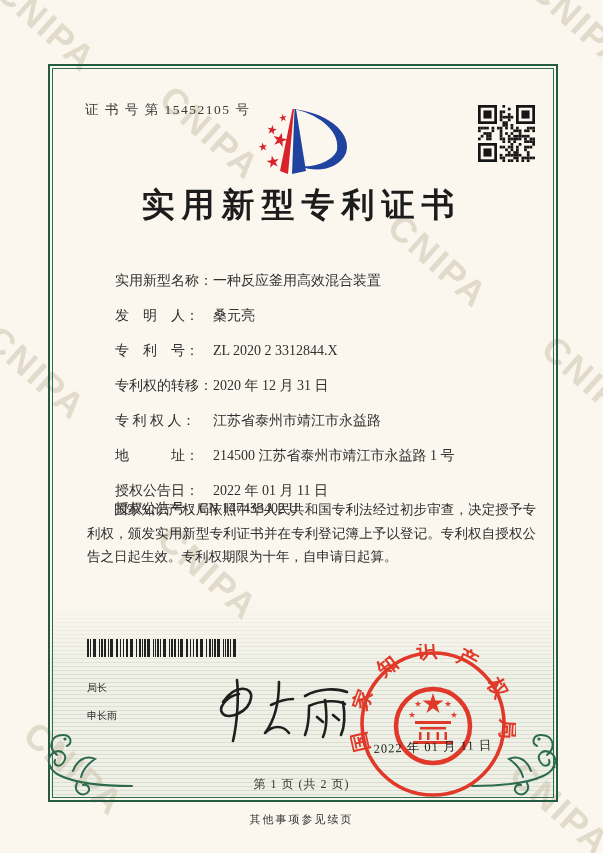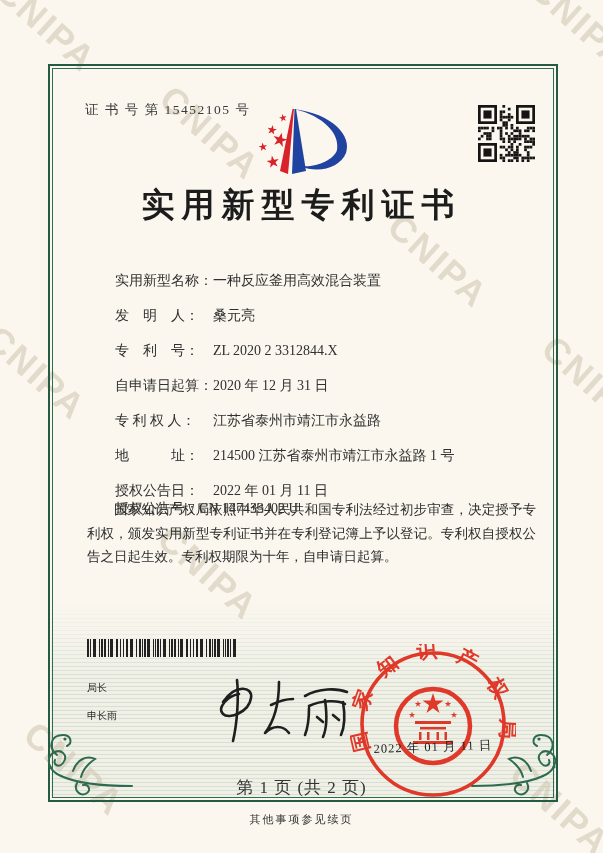--- a/index.html
+++ b/index.html
@@ -33,21 +33,21 @@
   .frow .half{display:inline-block;width:220px;white-space:pre;}
   .paras{position:absolute;left:85px;top:496px;width:453px;font-size:13.5px;line-height:23.5px;
          color:#2e2e2e;text-align:justify;}
   .paras p{margin:2px;text-indent:2em;}
   .barcode{position:absolute;left:87px;top:639px;z-index:3;}
   .signer{position:absolute;left:87px;top:674px;font-size:10px;line-height:28px;color:#222;z-index:4;}
   .sig{position:absolute;left:205px;top:675px;z-index:4;}
   .seal{position:absolute;left:350px;top:644px;z-index:4;}
   .sealdate{position:absolute;left:352px;top:739px;width:162px;text-align:center;z-index:5;
             font-size:12.5px;letter-spacing:1px;color:#1d1d1d;transform:rotate(-2deg);}
-  .pageno{position:absolute;left:0;top:776px;width:100%;text-align:center;font-size:17px;
+  .pageno{position:absolute;left:0;top:776px;width:100%;text-align:center;font-size:12px;
           letter-spacing:1px;color:#333;}
   .contnote{position:absolute;left:0;top:812px;width:100%;text-align:center;font-size:11px;
             letter-spacing:2px;color:#333;}
   .orn{position:absolute;z-index:4;}
   .orn.left{left:42px;top:730px;}
   .orn.right{left:470px;top:730px;transform:scaleX(-1);}
 </style>
 </head>
 <body>
 
@@ -228,21 +228,21 @@
       <div class="frow" style="top:256px">
         <span class="lab">实用新型名称：</span><span class="val">一种反应釜用高效混合装置</span>
       </div>
       <div class="frow" style="top:291px">
         <span class="lab">发　明　人：</span><span class="val">桑元亮</span>
       </div>
       <div class="frow" style="top:326px">
         <span class="lab">专　利　号：</span><span class="val">ZL 2020 2 3312844.X</span>
       </div>
       <div class="frow" style="top:361px">
-        <span class="lab">自申请日起算：</span><span class="val">2020 年 12 月 31 日</span>
+        <span class="lab">专利权的转移：</span><span class="val">2020 年 12 月 31 日</span>
       </div>
       <div class="frow" style="top:396px">
         <span class="lab">专 利 权 人：</span><span class="val">江苏省泰州市靖江市永益路</span>
       </div>
       <div class="frow" style="top:431px">
         <span class="lab">地　　　址：</span><span class="val">214500 江苏省泰州市靖江市永益路 1 号</span>
       </div>
       <div class="frow" style="top:466px">
         <span class="half"><span class="lab">授权公告日：</span><span class="val">2022 年 01 月 11 日</span></span>
         <span>授权公告号：</span><span class="val">CN 147433402 U</span>

